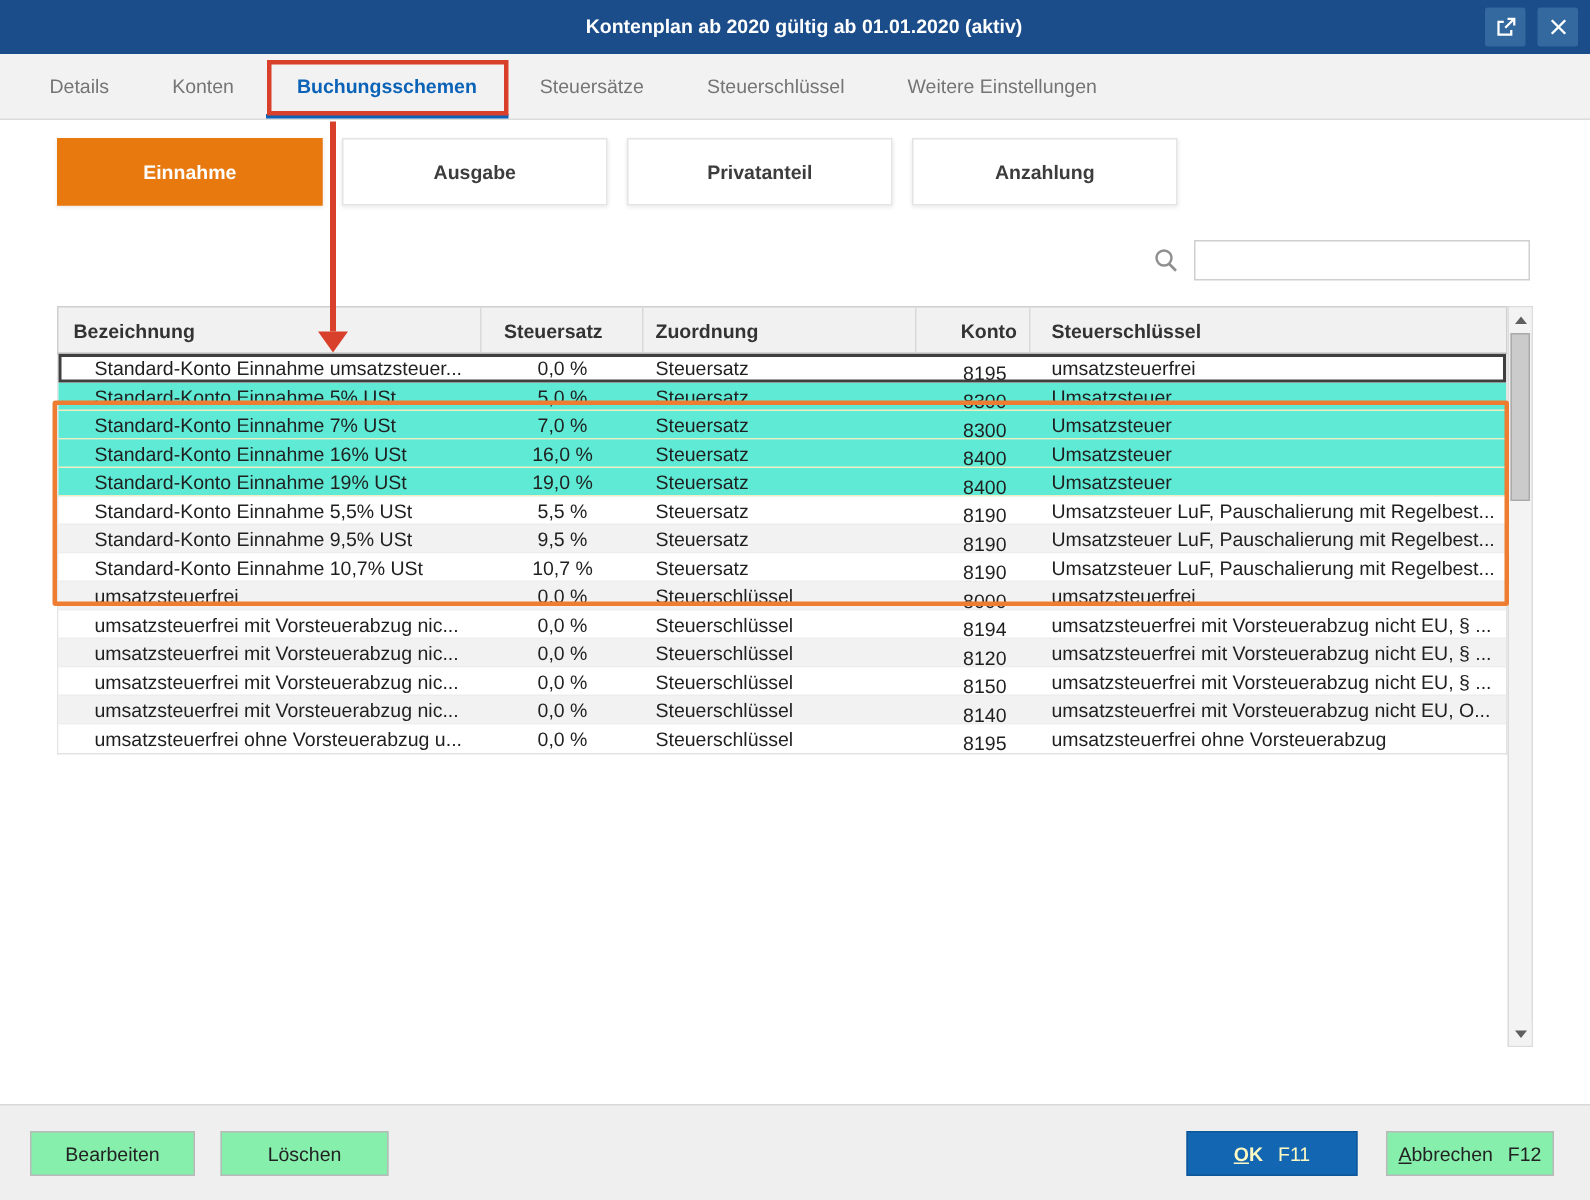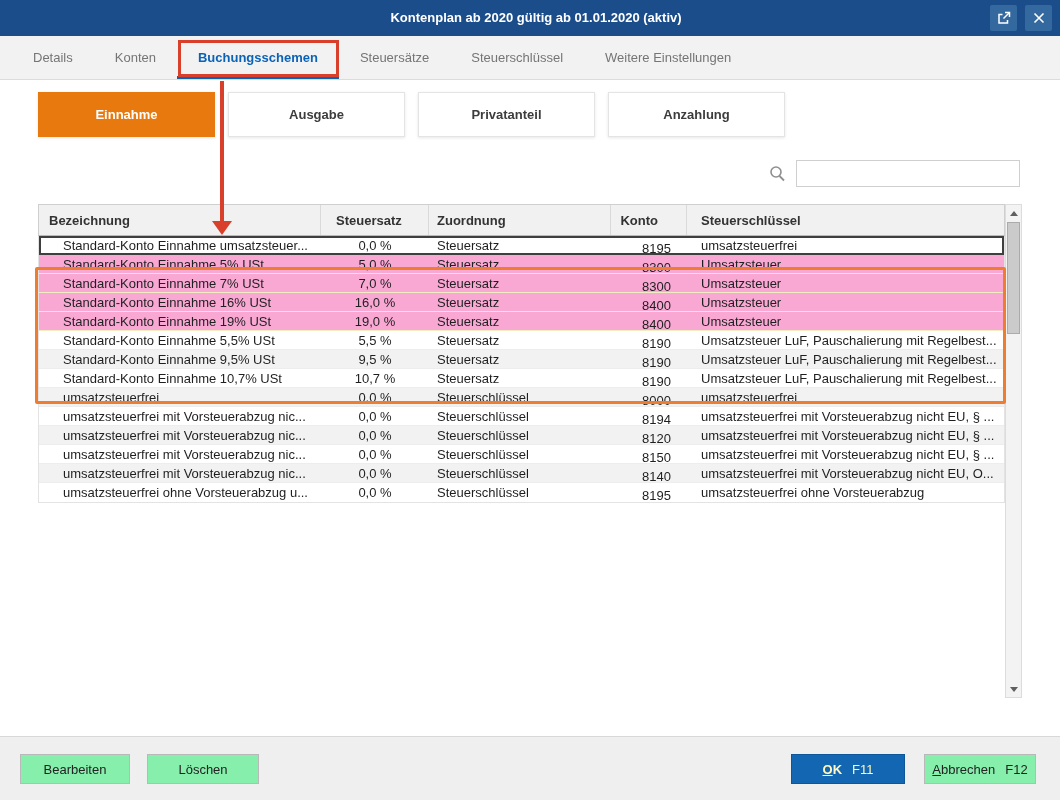--- a/index.html
+++ b/index.html
@@ -35,28 +35,28 @@
 
   
   .table { position: absolute; left: 38px; top: 204px; width: 967px; }
   .thead { display: grid; grid-template-columns: 282px 108px 182px 76px 1fr; height: 32px; background: #f1f1f1;
            border: 1px solid #cfcfcf; border-bottom: 1px solid #b9b9b9; }
   .th { display: flex; align-items: center; font-weight: bold; color: #333; font-size: 13px;
         border-right: 1px solid #d9d9d9; padding-left: 10px; white-space: nowrap; overflow: hidden; cursor: pointer; }
   .th:last-child { border-right: none; }
   .th.h-satz { padding-left: 15px; }
   .th.h-zuord { padding-left: 8px; }
-  .th.h-konto { justify-content: flex-end; padding-right: 28px; padding-left: 0; }
+  .th.h-konto { justify-content: flex-end; padding-right: 8px; padding-left: 0; }
   .th.h-schl { padding-left: 14px; }
   .tbody { border-left: 1px solid #e3e3e3; border-right: 1px solid #e3e3e3; border-bottom: 1px solid #e3e3e3; }
   .row { display: grid; grid-template-columns: 282px 108px 182px 76px 1fr; height: 19px;
          border-bottom: 1px solid #ededed; background: #fff; cursor: pointer; }
   .row:last-child { border-bottom: none; }
   .row.alt { background: #f2f2f2; }
-  .row.highlight { background: #f9a8d4; border-bottom-color: #f0edc2; }
+  .row.highlight { background: #5eead4; border-bottom-color: #f0edc2; }
   .row.selected { background: #fff; outline: 2px solid #3f3f3f; outline-offset: -2px; position: relative; z-index: 2; }
   .cell { display: flex; align-items: center; font-size: 13px; color: #1f1f1f; overflow: hidden; white-space: nowrap; }
   .c-bez  { padding-left: 24px; }
   .c-satz { justify-content: center; }
   .c-zuord { padding-left: 8px; }
   .c-konto { justify-content: flex-end; padding-right: 16px; align-items: flex-start; padding-top: 5px; }
   .c-schl { padding-left: 14px; }
 
   
   .vscrollbar { position: absolute; left: 1005px; top: 204px; width: 17px; height: 494px;

